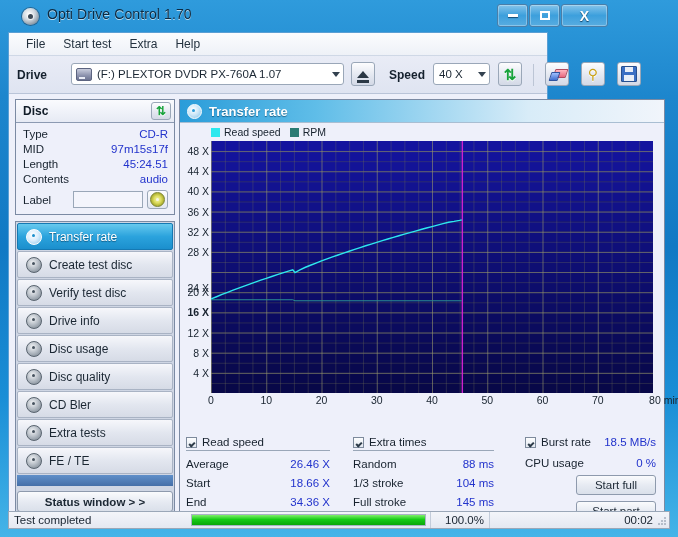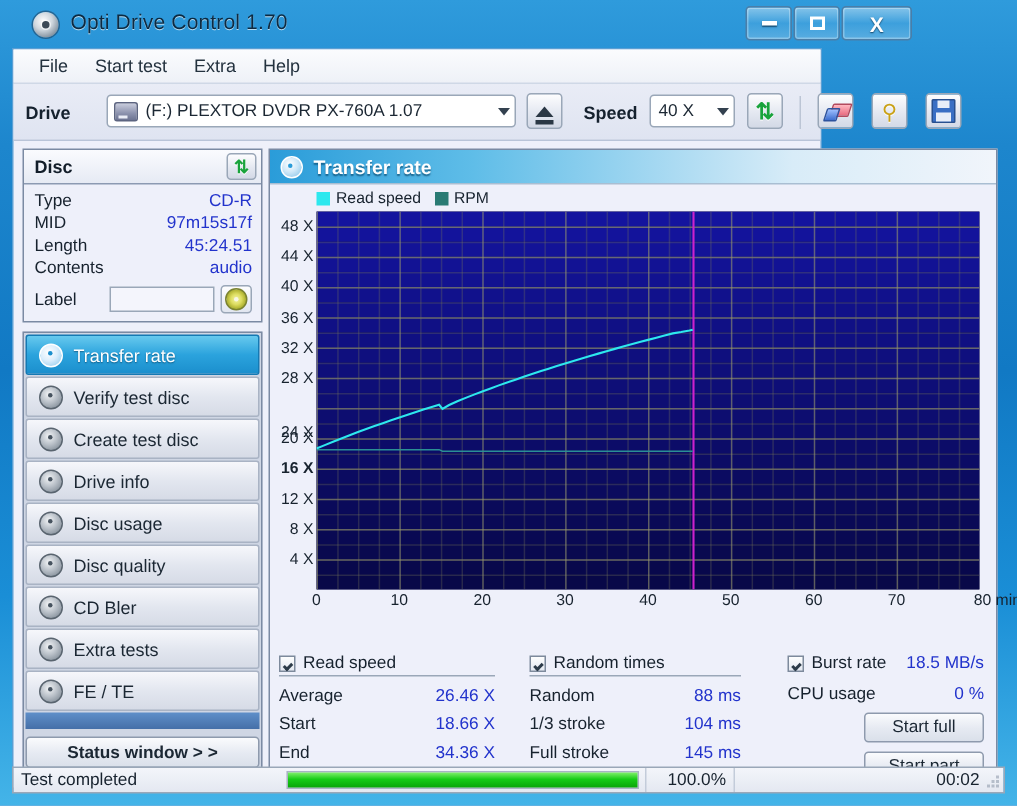--- a/index.html
+++ b/index.html
@@ -272,25 +272,25 @@
         </div>
       </div>
 
       <div class="navlist">
         <div class="navitem active">
           <span class="nav-ico"></span>
           <span>Transfer rate</span>
         </div>
         <div class="navitem">
           <span class="nav-ico"></span>
+          <span>Create test disc</span>
+        </div>
+        <div class="navitem">
+          <span class="nav-ico"></span>
           <span>Verify test disc</span>
-        </div>
-        <div class="navitem">
-          <span class="nav-ico"></span>
-          <span>Create test disc</span>
         </div>
         <div class="navitem">
           <span class="nav-ico"></span>
           <span>Drive info</span>
         </div>
         <div class="navitem">
           <span class="nav-ico"></span>
           <span>Disc usage</span>
         </div>
         <div class="navitem">
@@ -473,21 +473,21 @@
           </div>
           <div class="srow">
             <span>End</span>
             <span class="v">34.36 X</span>
           </div>
         </div>
 
         <div class="stat-col" style="left:167px;width:141px;">
           <div class="stat-head">
             <span class="cbx"></span>
-            <span class="stat-head-lbl">Random times</span>
+            <span class="stat-head-lbl">Extra times</span>
           </div>
           <div class="srow">
             <span>Random</span>
             <span class="v">88 ms</span>
           </div>
           <div class="srow">
             <span>1/3 stroke</span>
             <span class="v">104 ms</span>
           </div>
           <div class="srow">

